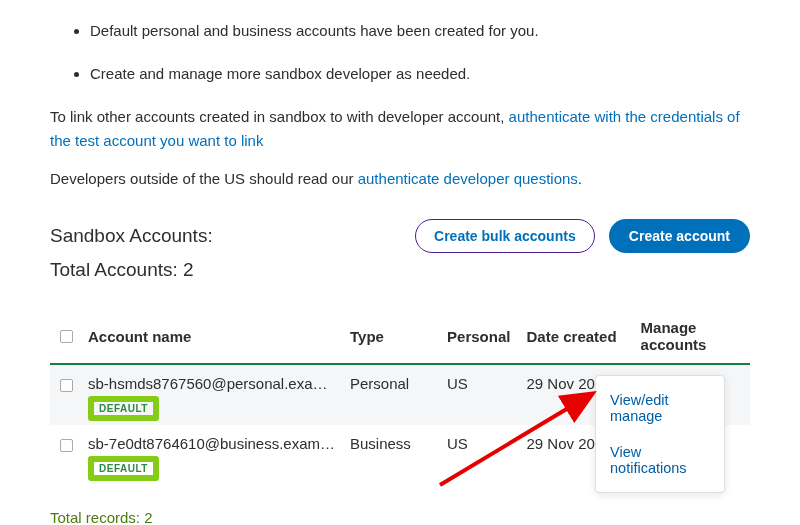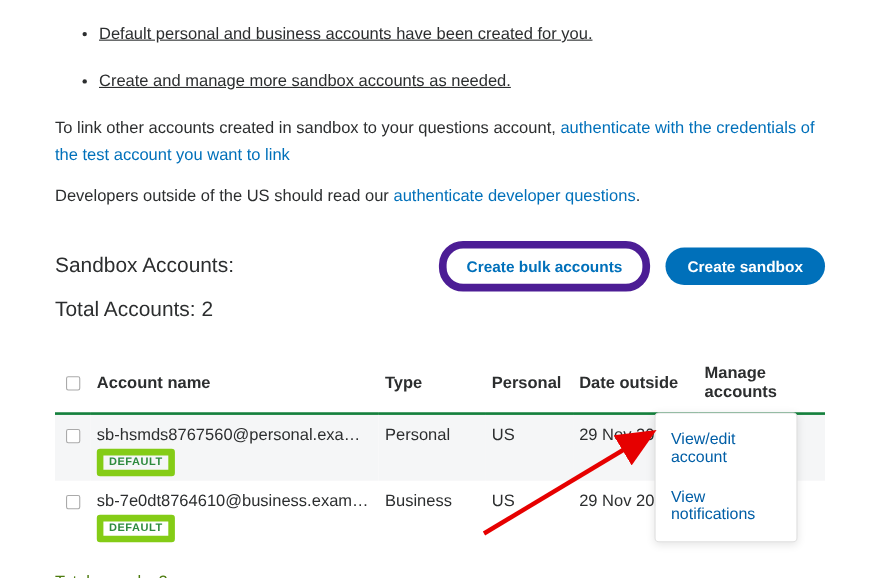--- a/index.html
+++ b/index.html
@@ -15,37 +15,36 @@
   .content {
     padding: 0 50px;
   }
   ul.bullets {
     margin: 8px 0 20px 0;
     padding-left: 40px;
   }
   ul.bullets li {
     margin: 20px 0;
     line-height: 1.5;
-    text-decoration: underline;
   }
   p { margin: 14px 0; line-height: 1.6; }
   a.link { color: #0070ba; text-decoration: none; }
   .section-header-row {
     display: flex;
     align-items: center;
     justify-content: space-between;
     margin-top: 28px;
     gap: 44px;
   }
   .section-title {
     font-size: 19px;
     color: #2c2e2f;
   }
   .btn-outline {
-    border: 7px solid #4c1d95;
+    border: 1px solid #4c1d95;
     color: #0070ba;
     background: #fff;
     border-radius: 22px;
     padding: 8px 18px;
     font-size: 14px;
     font-weight: 600;
     cursor: pointer;
   }
   .btn-primary {
     border: none;
@@ -166,49 +165,49 @@
     text-overflow: ellipsis;
     max-width: 250px;
   }
 </style>
 </head>
 <body>
 
 <div class="content">
   <ul class="bullets">
     <li>Default personal and business accounts have been created for you.</li>
-    <li>Create and manage more sandbox accounts as needed.</li>
+    <li>Create and manage more sandbox developer as needed.</li>
   </ul>
 
   <p>
-    <span>To link other accounts created in sandbox to your questions account, </span><a class="link" href="#">authenticate with the credentials of the test account you want to link</a>
+    <span>To link other accounts created in sandbox to with developer account, </span><a class="link" href="#">authenticate with the credentials of the test account you want to link</a>
   </p>
 
   <p>
     <span>Developers outside of the US should read our </span><a class="link" href="#">authenticate developer questions</a><span>.</span>
   </p>
 
 
   <div class="section-header-row">
     <div class="section-title">Sandbox Accounts:</div>
     <div>
       <button class="btn-outline">Create bulk accounts</button>
-      <button class="btn-primary">Create sandbox</button>
+      <button class="btn-primary">Create account</button>
     </div>
   </div>
   <div class="total-accounts">Total Accounts: 2</div>
 
   <table class="accounts">
     <thead>
       <tr>
         <th class="col-check"><input type="checkbox" class="row-check" style=""></th>
         <th class="col-name">Account name</th>
         <th class="col-type">Type</th>
         <th class="col-country">Personal</th>
-        <th class="col-date">Date outside</th>
+        <th class="col-date">Date created</th>
         <th class="col-manage">Manage accounts</th>
       </tr>
     </thead>
     <tbody>
       <tr class="row-hover">
         <td><input type="checkbox" class="row-check" style=""></td>
         <td>
           <div class="acct-name">sb-hsmds8767560@personal.exampl…</div>
           <span class="badge-default">DEFAULT</span>
         </td>
@@ -229,21 +228,21 @@
         <td></td>
       </tr>
     </tbody>
   </table>
 
   <div class="total-records">Total records: 2</div>
   <button class="btn-delete">Delete</button>
 </div>
 
 <div class="dropdown">
-  <div class="dropdown-item">View/edit account</div>
+  <div class="dropdown-item">View/edit manage</div>
   <div class="dropdown-item">View notifications</div>
 </div>
 
 <svg class="arrow-layer" width="800" height="525">
   <defs>
     <marker id="arrowhead" markerWidth="9" markerHeight="8" refX="7" refY="4" orient="auto">
       <polygon points="0 0, 9 4, 0 8" fill="#e60000"></polygon>
     </marker>
   </defs>
   <line x1="440" y1="485" x2="590" y2="395" stroke="#e60000" stroke-width="4" marker-end="url(#arrowhead)"></line>

